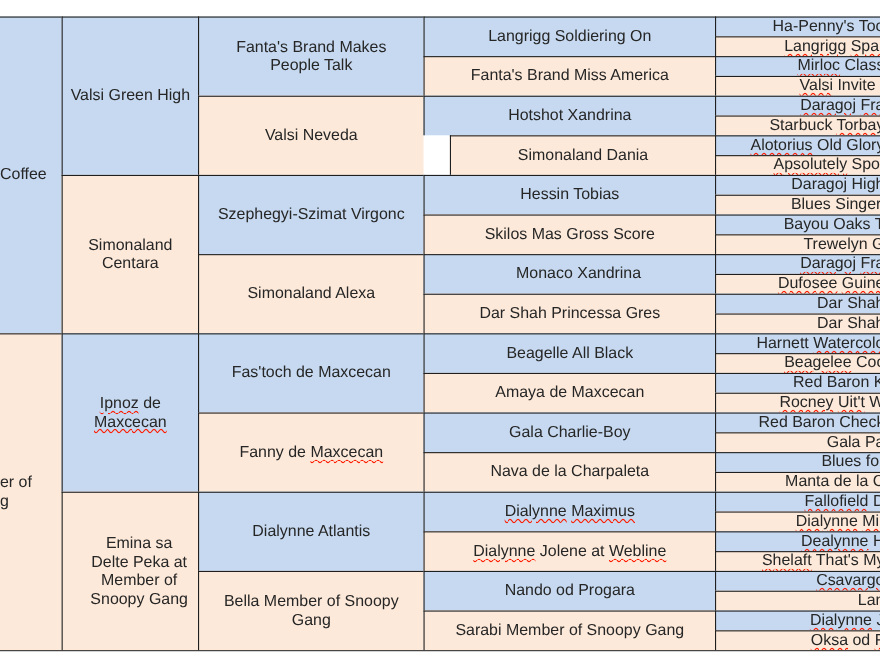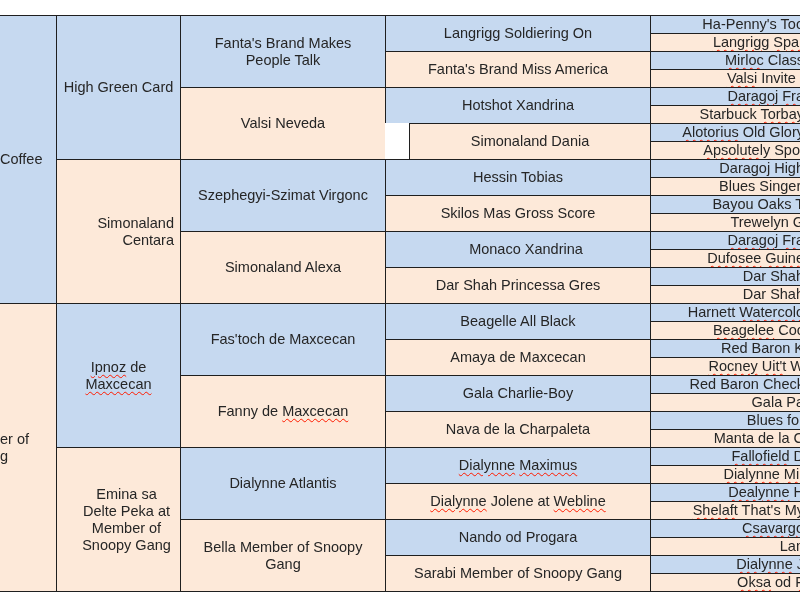--- a/index.html
+++ b/index.html
@@ -64,23 +64,23 @@
       <div class="cell blue col1" style="grid-area: 1 / 1 / span 16;">
         <div class="txt"><span>Coffee</span></div>
       </div>
       <div class="cell peach col1" style="grid-area: 17 / 1 / span 16;">
         <div class="txt">
           <div><span>er of</span></div>
           <div><span>g</span></div>
         </div>
       </div>
       <div class="cell blue col2 vline" style="grid-area: 1 / 2 / span 8;">
-        <div class="txt"><span>High Green Card</span></div>
-      </div>
-      <div class="cell peach col2 vline" style="grid-area: 9 / 2 / span 8; text-align: right;">
+        <div class="txt"><span>Valsi Green High</span></div>
+      </div>
+      <div class="cell peach col2 vline" style="grid-area: 9 / 2 / span 8;">
         <div class="txt"><span>Simonaland Centara</span></div>
       </div>
       <div class="cell blue col2 vline" style="grid-area: 17 / 2 / span 8;">
         <div class="txt"><span class="sp">Ipnoz</span><span> de </span><span class="sp">Maxcecan</span></div>
       </div>
       <div class="cell peach col2 vline" style="grid-area: 25 / 2 / span 8; padding-left: 16px;">
         <div class="txt"><span>Emina sa Delte Peka at Member of Snoopy Gang</span></div>
       </div>
       <div class="cell blue col3 vline" style="grid-area: 1 / 3 / span 4;">
         <div class="txt"><span>Fanta's Brand Makes People Talk</span></div>

